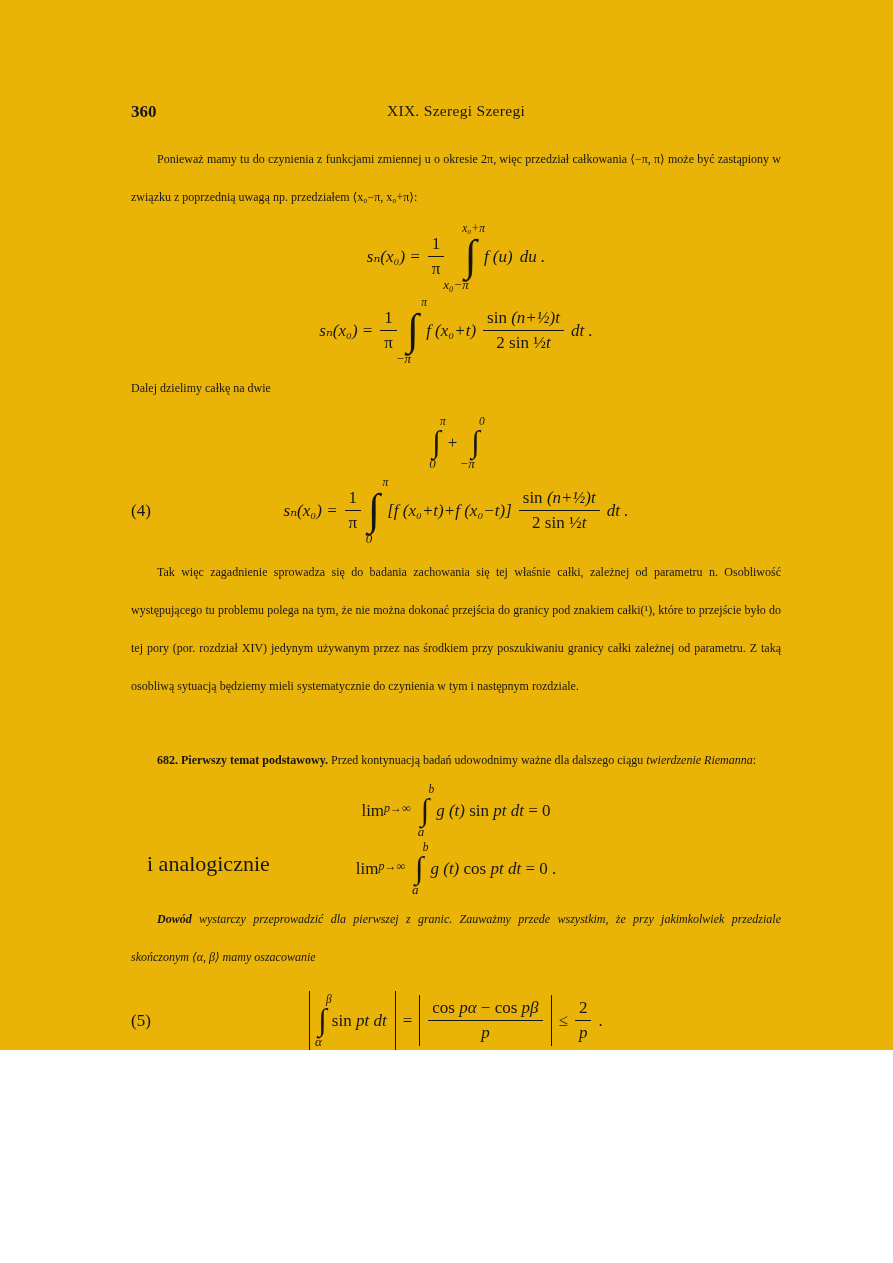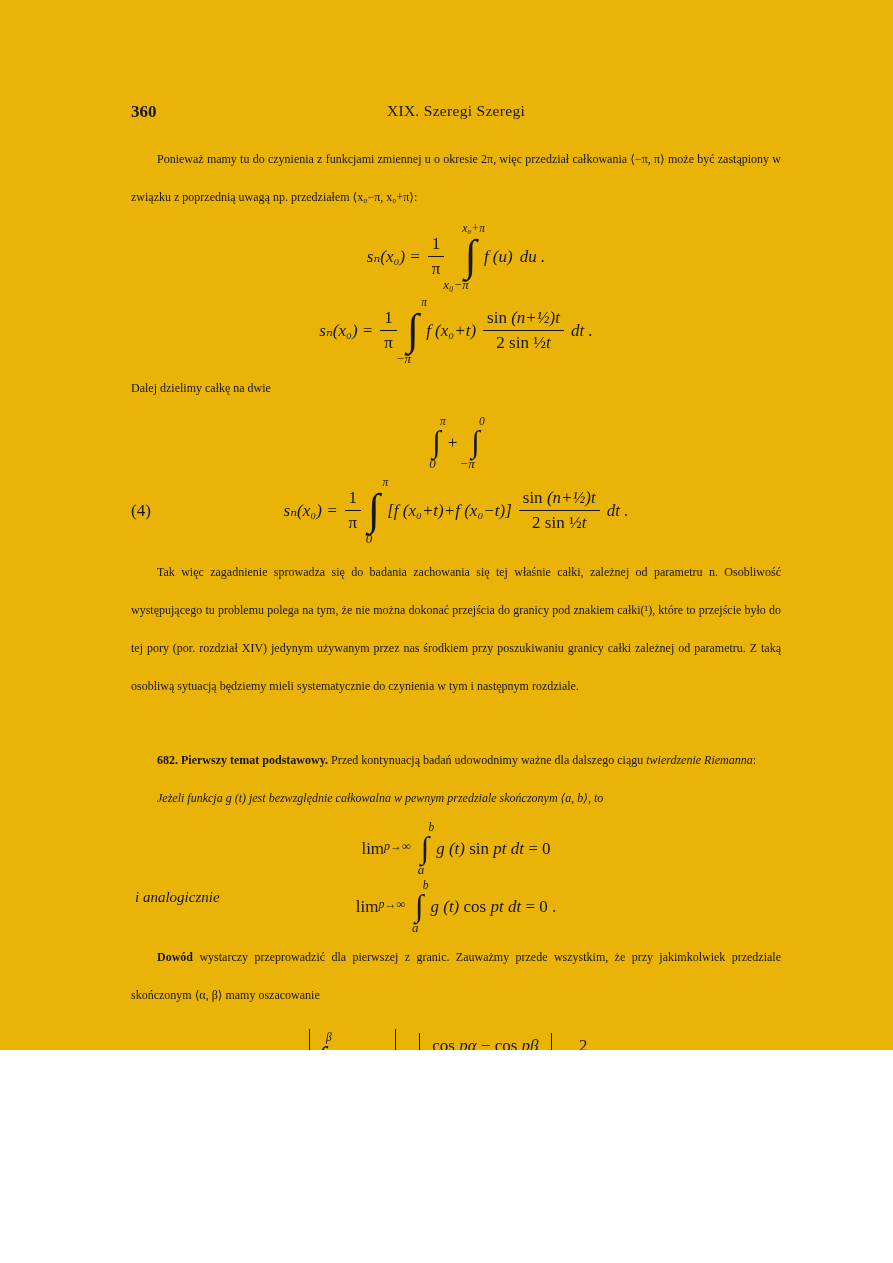--- a/index.html
+++ b/index.html
@@ -52,23 +52,23 @@
   .eqlabel { position: absolute; left: 0; top: 50%; transform: translateY(-50%); font-size: 17px; }
 
   #f1 { margin: 7px 0 5px; }
   #f2 { margin: 7px 0 5px; }
   #f3 { margin: 9px 0 7px; }
   #f4 { margin: 8px 0 9px; }
   .limdisp { margin: 5px 0; }
   #f5 { margin: 15px 0 5px; }
 
   #sec682 { margin-top: 36px; }
-  #dowod { margin-top: 5px; }
-
-  .analog-label { position: absolute; left: 4px; top: 9px; font-size: 15px; font-style: italic; }
+  #dowod { margin-top: 5px; font-style: italic; }
+
+  .analog-label { position: absolute; left: 16px; top: 9px; font-size: 22px; }
 
   
   .footrule { width: 128px; border-top: 2px solid #161616; margin: 25px 0 11px; }
   .footnote { font-size: 14px; line-height: 20px; text-indent: 24px; }
 </style>
 </head>
 <body>
 
 <div class="page">
   <div class="content">
@@ -149,21 +149,20 @@
         <span class="fnum"><span class="rm">sin </span><span class="m">(n+½)t</span></span>
         <span class="fden"><span class="rm">2 sin ½</span><span class="m">t</span></span>
       </span>
       <span class="m mrow">dt .</span>
     </div>
 
     <p class="p ind">Tak więc zagadnienie sprowadza się do badania zachowania się tej właśnie całki, zależnej od parametru n. Osobliwość występującego tu problemu polega na tym, że nie można dokonać przejścia do granicy pod znakiem całki(¹), które to przejście było do tej pory (por. rozdział XIV) jedynym używanym przez nas środkiem przy poszukiwaniu granicy całki zależnej od parametru. Z taką osobliwą sytuacją będziemy mieli systematycznie do czynienia w tym i następnym rozdziale.</p>
 
     <p class="p ind" id="sec682"><span class="b">682. Pierwszy temat podstawowy.</span><span> Przed kontynuacją badań udowodnimy ważne dla dalszego ciągu </span><span class="it">twierdzenie Riemanna</span><span>:</span></p>
 
-    <p class="p ind it">Jeżeli funkcja g (t) jest bezwzględnie całkowalna w pewnym przedziale skończonym ⟨a, b⟩, to</p>
 
     <div class="display limdisp">
       <span class="limop">
         <span class="lw rm">lim</span>
         <span class="ls">p→∞</span>
       </span>
       <span class="bigint small">
         <span class="ltop">b</span>
         <span class="glyph">∫</span>
         <span class="lbot">a</span>

